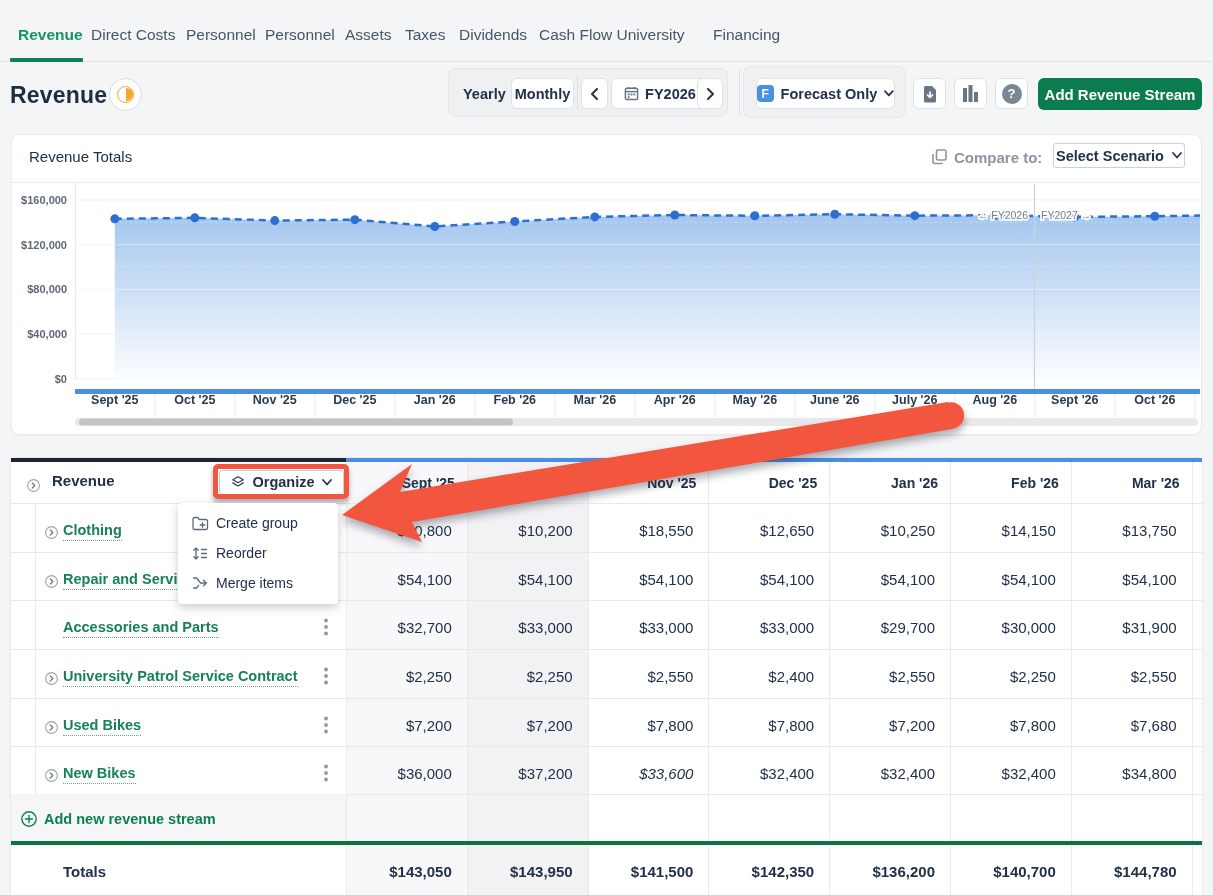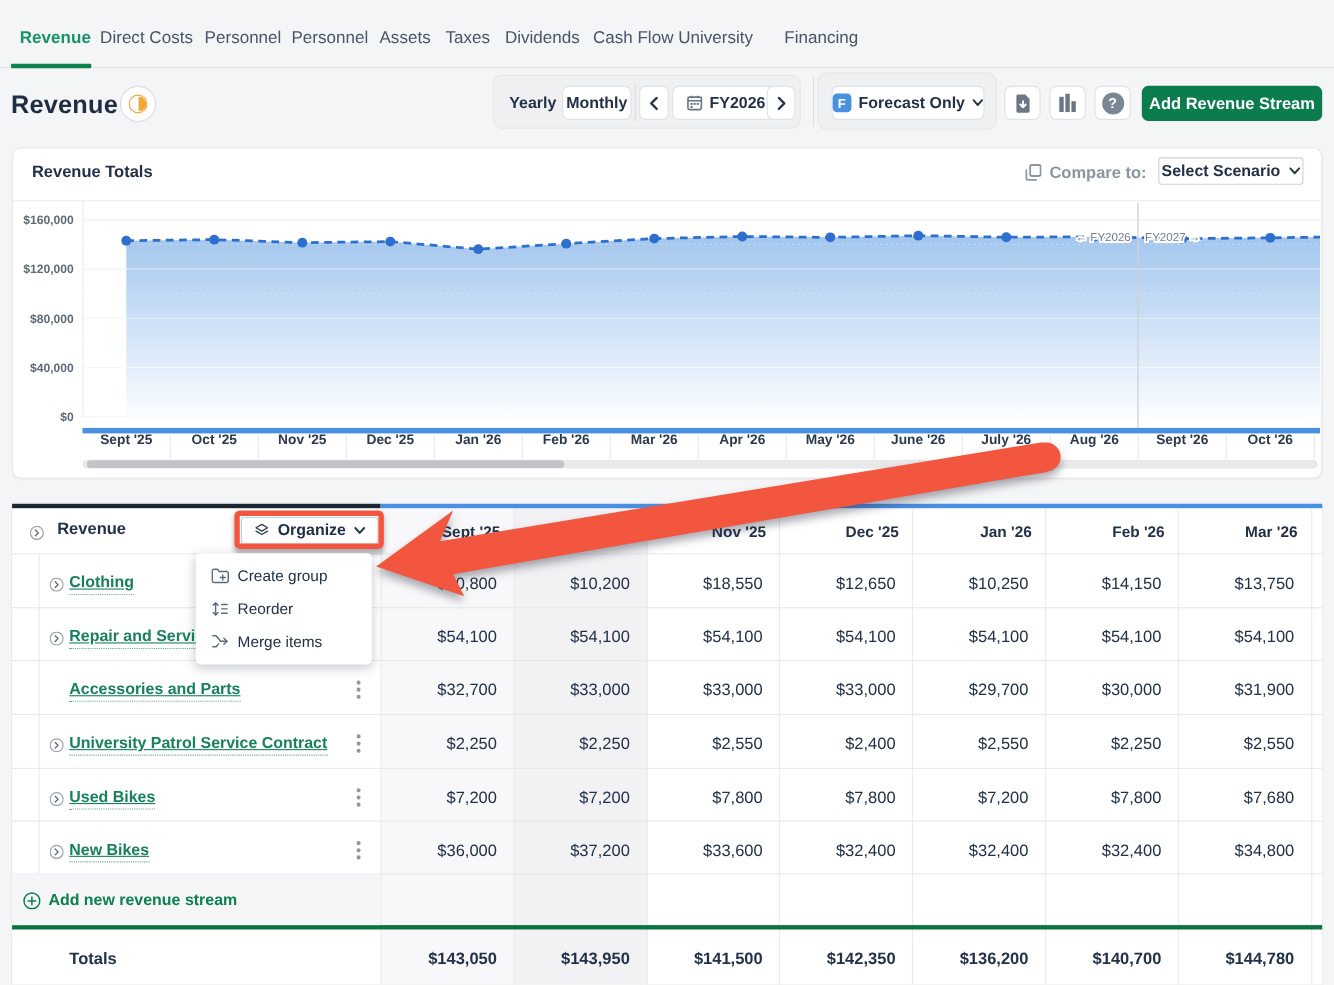--- a/index.html
+++ b/index.html
@@ -20,30 +20,30 @@
 .contrast-half { position:absolute; left:15.5px; top:8.8px; width:7px; height:13.5px; background:#f3a72e; border-radius:0 7px 7px 0; }
 
 .seggroup { position:absolute; background:#eef0f1; border:1px solid #e4e6e8; border-radius:8px; }
 .btn { position:absolute; background:#fff; border:1px solid #dfe2e5; border-radius:6px; display:flex; align-items:center; justify-content:center; font-weight:700; color:#22304a; white-space:nowrap; }
 
 
 .panel { position:absolute; background:#fff; border:1px solid #e9eaeb; box-shadow:0 1px 2px rgba(0,0,0,0.04); }
 #chartpanel { left:11px; top:134px; width:1191px; height:301px; border-radius:8px; }
 #tablepanel { left:11px; top:458px; width:1191px; height:437px; border-radius:3px 3px 0 0; border:none; box-shadow:0 0 0 1px #e9eaeb; }
 
-.ph-title { position:absolute; left:17px; top:13px; font-size:15px; font-weight:700; color:#22304a; }
+.ph-title { position:absolute; left:17px; top:13px; font-size:15px; font-weight:400; color:#22304a; }
 .compare { position:absolute; left:942px; top:14px; font-size:15px; font-weight:700; color:#8b95a2; }
 .selscen { position:absolute; left:1041px; top:8px; width:132px; height:25px; background:#fff; border:1px solid #ccd2d8; border-radius:3px; font-size:14.5px; font-weight:700; color:#22304a; display:flex; align-items:center; justify-content:center; }
 .colshade1 { position:absolute; left:335px; top:0; width:120.8px; height:437px; background:#f8f8fa; }
 .colshade2 { position:absolute; left:455.8px; top:0; width:120.8px; height:437px; background:#f2f2f5; }
 .vline { position:absolute; top:4px; width:1px; height:433px; background:#e9eaec; }
 .hline { position:absolute; left:0; width:1191px; height:1px; background:#e7e8ea; }
 .cell { position:absolute; width:120.8px; text-align:right; padding-right:15px; font-size:15px; color:#22304a; }
 .mhead { font-weight:700; font-size:14px; padding-right:12px; }
-.linkrow { font-size:14.5px; font-weight:700; color:#16815a;text-decoration:underline; }
+.linkrow { font-size:14.5px; font-weight:700; color:#16815a; }
 .linkrow span { border-bottom:1px dotted #6fa78e; padding-bottom:2px; }
 .kebab { position:absolute; left:308.5px; width:12px; text-align:center; color:#8d97a1; }
 </style>
 </head>
 <body>
 
 <div class="nav">
   <span class="tab active" style="left:18px;">Revenue</span>
   <span class="tab" style="left:91px;">Direct Costs</span>
   <span class="tab" style="left:186px;">Personnel</span>
@@ -332,21 +332,21 @@
           <path d="M6 4.5 L9 7.5 L6 10.5" fill="none" stroke="#66727f" stroke-width="1.5" stroke-linecap="round" stroke-linejoin="round"></path>
         </svg></div>
       <div class="abs linkrow" style="left:52px; top:307px;"><span>New Bikes</span></div>
       <div class="kebab" style="top:306px;"><svg width="4" height="18" viewBox="0 0 4 18">
           <circle cx="2" cy="2.5" r="1.9" fill="#8d97a1"></circle>
           <circle cx="2" cy="9" r="1.9" fill="#8d97a1"></circle>
           <circle cx="2" cy="15.5" r="1.9" fill="#8d97a1"></circle>
         </svg></div>
       <div class="cell" style="left:335px; top:307px;">$36,000</div>
       <div class="cell" style="left:455.8px; top:307px;">$37,200</div>
-      <div class="cell" style="left:576.6px; top:307px;">$33,600</div>
+      <div class="cell" style="left:576.6px; top:307px;font-style:italic;">$33,600</div>
       <div class="cell" style="left:697.4px; top:307px;">$32,400</div>
       <div class="cell" style="left:818.2px; top:307px;">$32,400</div>
       <div class="cell" style="left:939px; top:307px;">$32,400</div>
       <div class="cell" style="left:1059.8px; top:307px;">$34,800</div>
       <div class="abs" style="left:0; top:336px; width:335px; height:47px; background:#f6f6f8;"></div>
       <div class="abs" style="left:10px; top:353px;"><svg width="16" height="16" viewBox="0 0 16 16">
           <circle cx="8" cy="8" r="7.2" fill="none" stroke="#0d8050" stroke-width="1.4"></circle>
           <path d="M8 4.5 V11.5 M4.5 8 H11.5" stroke="#0d8050" stroke-width="1.4" stroke-linecap="round"></path>
         </svg></div>
       <div class="abs" style="left:33px; top:353px; font-size:14.5px; font-weight:700; color:#0d8050;">Add new revenue stream</div>

